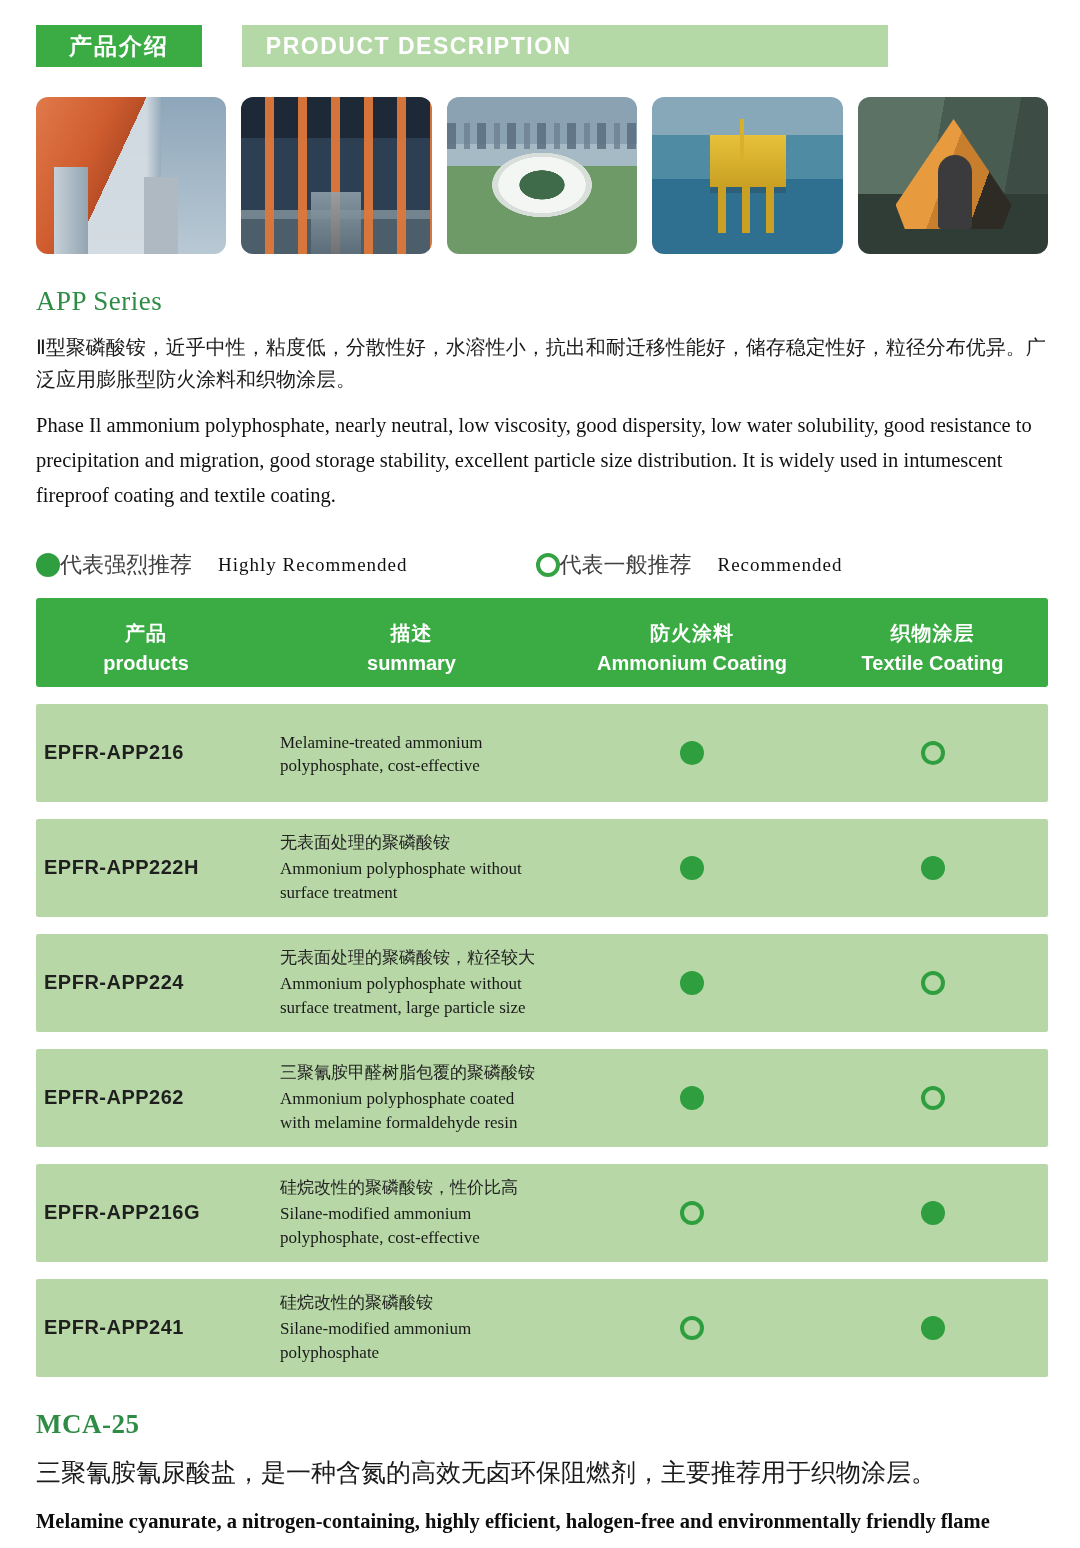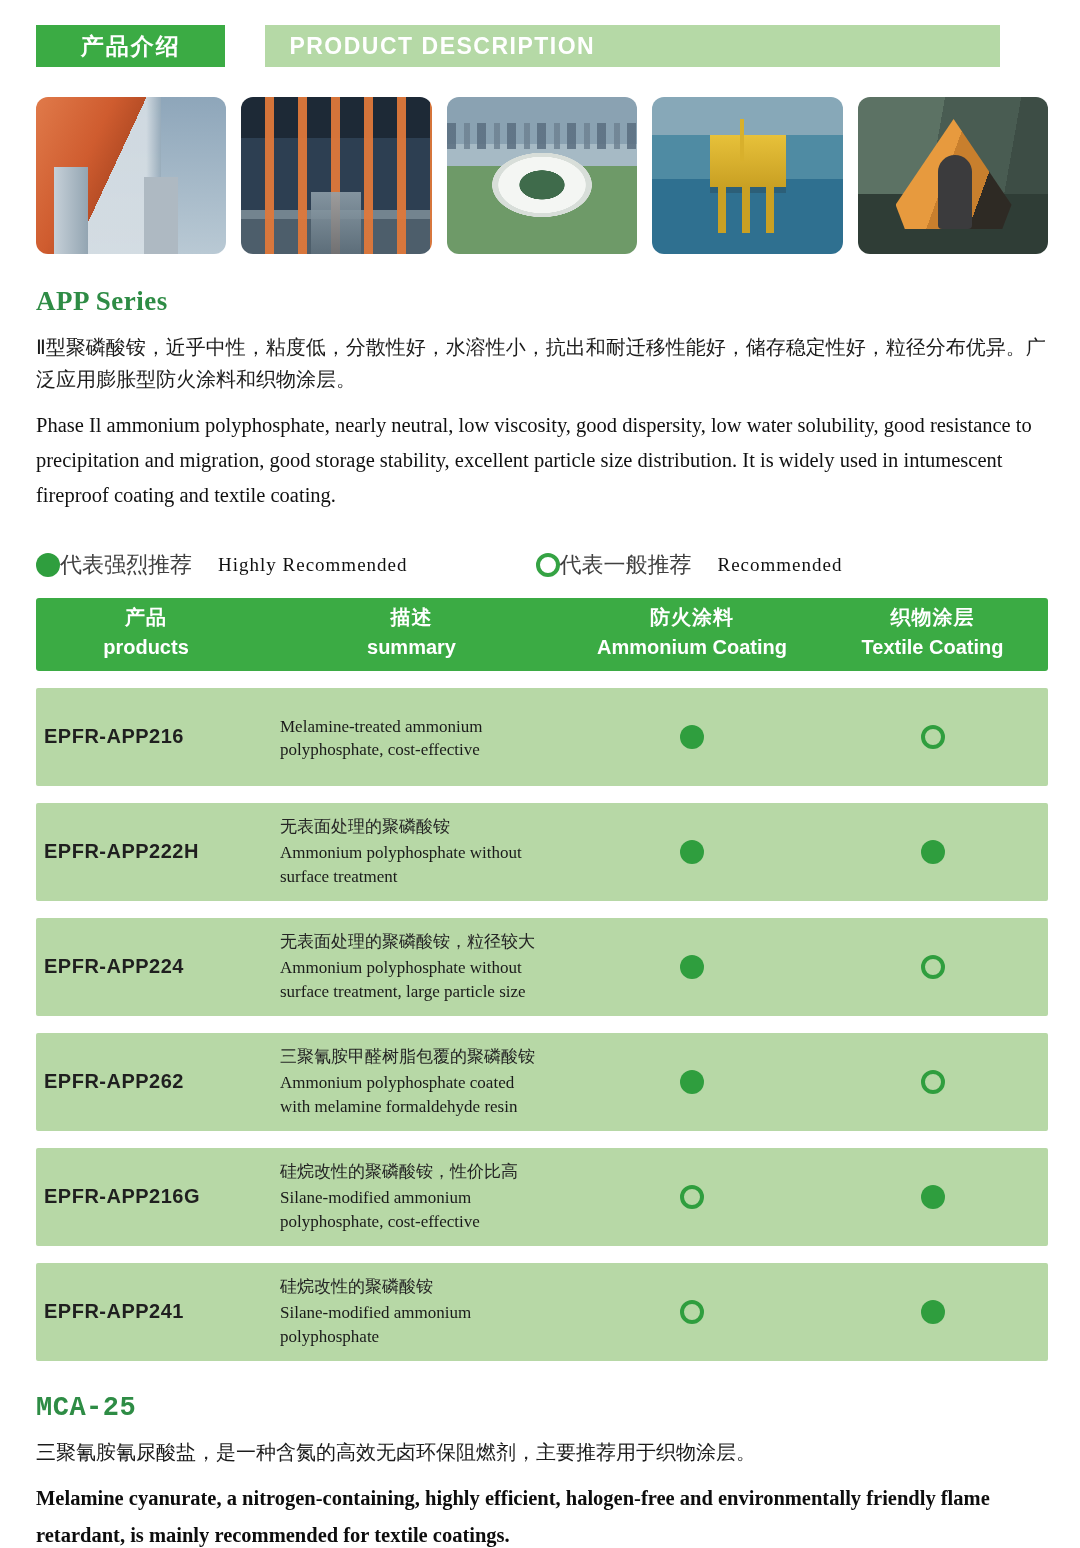--- a/index.html
+++ b/index.html
@@ -3,21 +3,21 @@
 <meta charset="utf-8">
 <style>
   * { margin:0; padding:0; box-sizing:border-box; }
   body { background:#e8e8e8; font-family:"Liberation Sans", sans-serif; }
   .page {
     width:1080px; height:1548px; background:#ffffff;
     margin:0 auto; padding:25px 32px 0 36px; position:relative; overflow:hidden;
   }
 
   
-  .banner { display:flex; height:42px; width:964px;gap:36px; }
+  .banner { display:flex; height:42px; width:852px;gap:36px; }
   .banner-box {
     width:197px; background:#3bab44; color:#fff;
     display:flex; align-items:center; justify-content:center;
     font-size:23px; font-weight:700; letter-spacing:2px;
   }
   .banner-strip {
     width:763px; margin-left:4px; background:#b5d9a6; color:#ffffff;
     display:flex; align-items:center; padding-left:24px;
     font-size:23px; font-weight:700; letter-spacing:1.5px;
   }
@@ -78,21 +78,21 @@
     background:linear-gradient(110deg, #e79a3e 0 45%, #c87f2d 45% 72%, #2e2a24 72%);
     clip-path:polygon(50% 0, 100% 78%, 92% 100%, 8% 100%, 0 78%);
   }
   .photo-tent::after{
     content:""; position:absolute; left:80px; top:58px; width:34px; height:74px;
     background:#3b3b3d; border-radius:17px 17px 4px 4px;
   }
 
   
   .series-title {
-    margin-top:32px; font-family:"Liberation Serif", serif; font-weight:700;
+    margin-top:32px; font-family:"Liberation Serif", serif; font-weight:400;
     font-size:27px; color:#2e8c45; letter-spacing:.5px;
   }
   .para-cn { margin-top:14px; font-size:20px; line-height:1.62; color:#1b1b1b; width:1012px; }
   .para-en {
     margin-top:12px; font-family:"Liberation Serif", serif; font-size:20.5px;
     line-height:1.72; color:#101010; width:1008px;
   }
 
   
   .legend { display:flex; align-items:center; margin-top:38px; height:26px; }
@@ -100,21 +100,21 @@
   .dot.filled { background:#2f9e3e; }
   .dot.hollow { border:4px solid #35a344; background:transparent; }
   .legend .cn-label { font-size:22px; color:#404040; }
   .legend .en-label { font-family:"Liberation Serif", serif; font-size:19px; color:#111; margin-left:26px; letter-spacing:1px; }
   .legend-gap { width:128px; flex:none; }
 
   
   .thead {
     margin-top:20px; width:1012px; background:#3bab44; color:#ffffff;
     display:grid; grid-template-columns:220px 311px 250px 231px;
-    text-align:center; padding:6px 0 12px; border-radius:3px;
+    text-align:center; padding:22px 0 12px; border-radius:3px;
   }
   .thead .hcell { display:flex; flex-direction:column; gap:5px; }
   .thead .h-cn { font-size:20px; font-weight:700; letter-spacing:1px; }
   .thead .h-en { font-size:20px; font-weight:700; }
   .trow {
     margin-top:17px; width:1012px; min-height:98px; background:#b7d8a6;
     display:grid; grid-template-columns:220px 311px 250px 231px;
     align-items:center; border-radius:2px;
   }
   .cell-product {
@@ -122,24 +122,24 @@
   }
   .cell-summary { padding:10px 6px 10px 24px; }
   .sum-cn { font-size:17px; color:#242424; line-height:1.4; }
   .sum-en { font-family:"Liberation Serif", serif; font-size:17px; color:#1a1a1a; line-height:1.38; margin-top:3px; max-width:250px; }
   .cell-dot { display:flex; justify-content:center; }
   .cell-dot .dot.filled { background:#2f9e3e; }
   .cell-dot .dot.hollow { border:4px solid #2f9e3e; }
 
   
   .mca-title {
-    margin-top:32px; font-family:Liberation Mono, monospace; font-weight:700;
+    margin-top:32px; font-family:Liberation Serif, serif; font-weight:700;
     font-size:27px; color:#2e8c45; letter-spacing:.5px;
   }
-  .mca-cn { margin-top:16px; font-size:20px; color:#1b1b1b; }
+  .mca-cn { margin-top:16px; font-size:25px; color:#1b1b1b; }
   .mca-en {
     margin-top:14px; font-family:"Liberation Serif", serif; font-weight:700;
     font-size:20.5px; line-height:1.85; color:#0d0d0d; width:1012px;
   }
 </style>
 </head>
 <body>
 
 <div class="page">
 

